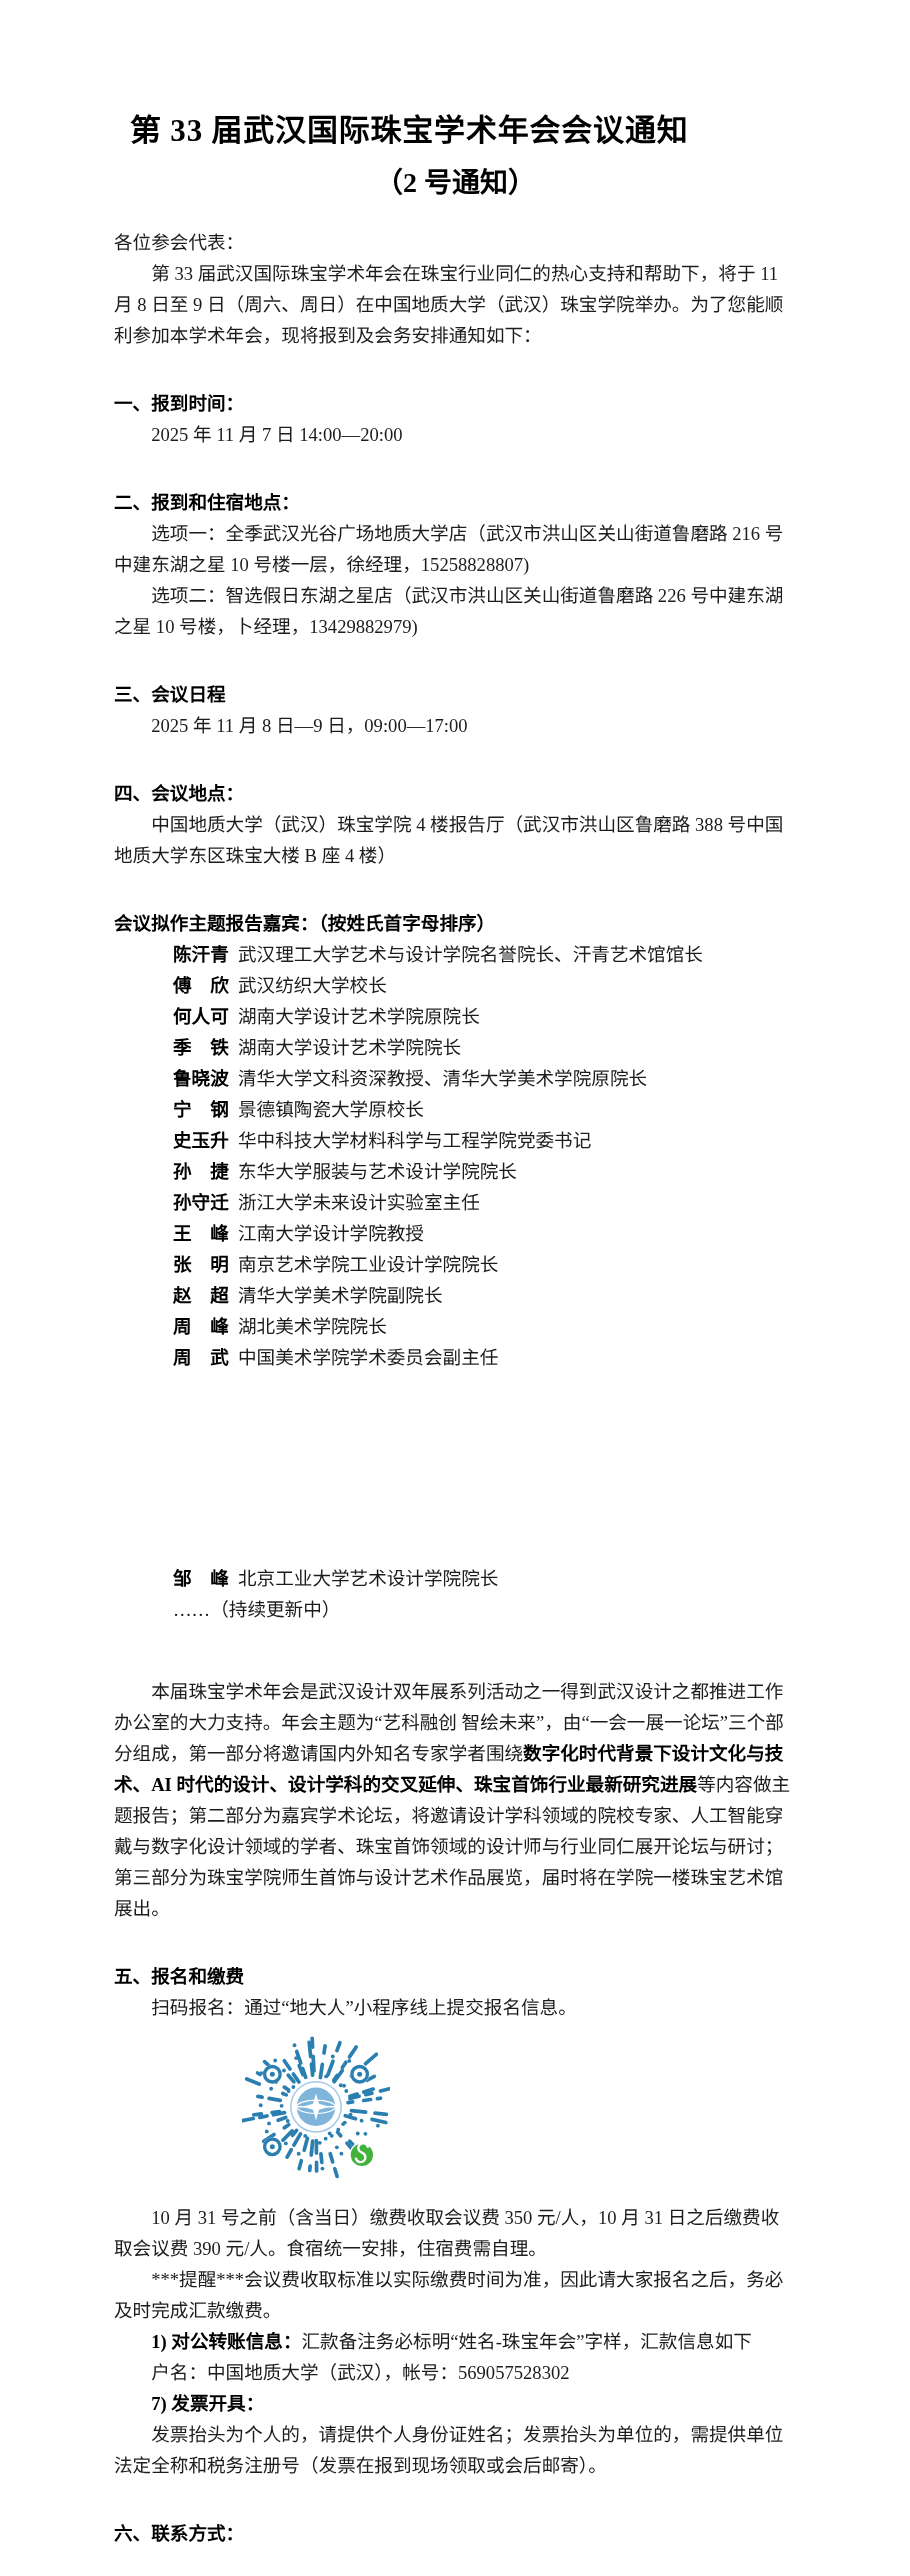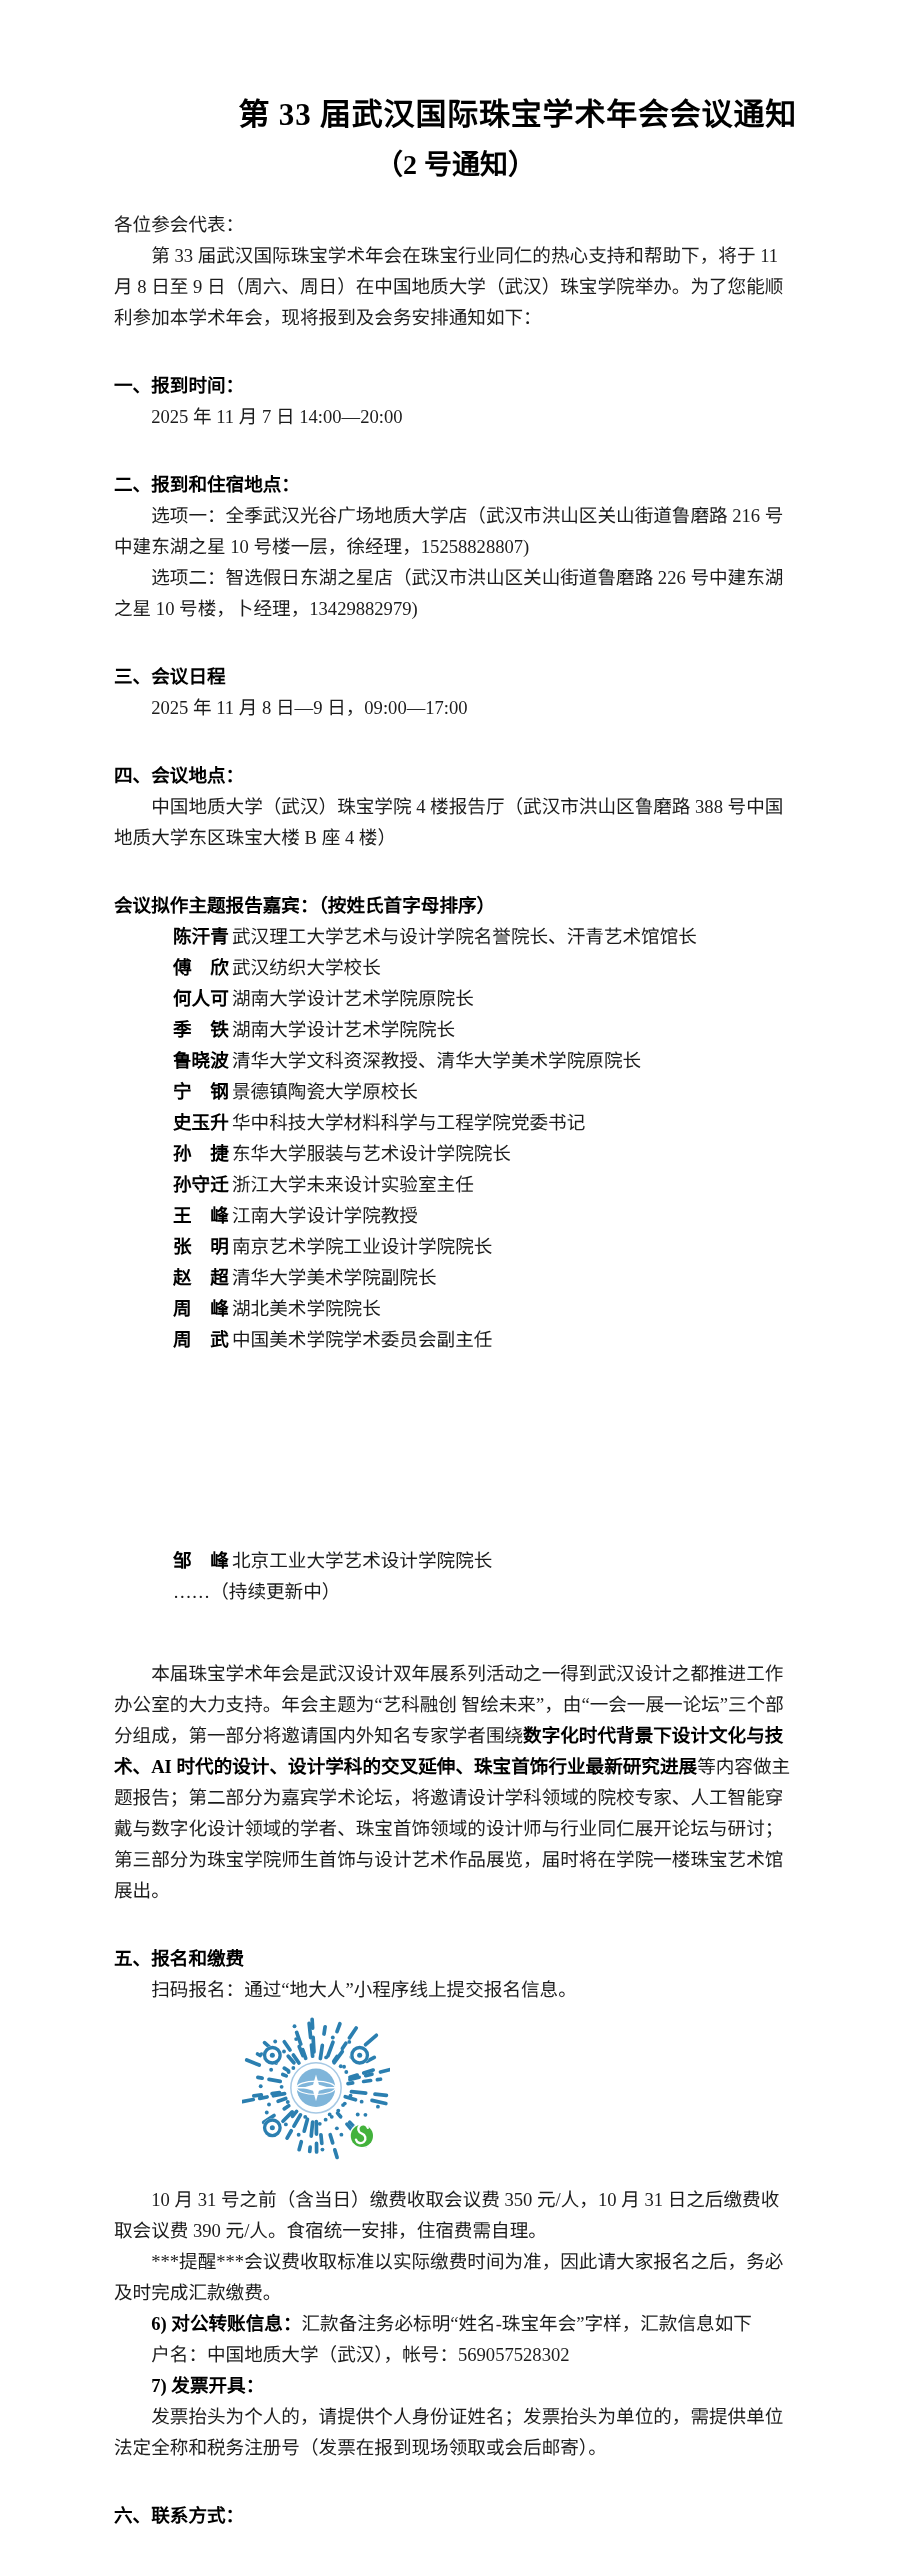--- a/index.html
+++ b/index.html
@@ -10,26 +10,26 @@
     margin:0 auto;
     background:#ffffff;
     color:#1c1c1c;
     font-family:"Liberation Serif","DejaVu Serif",serif;
     font-size:18.6px;
     line-height:31px;
     box-sizing:border-box;
     padding:94px 114px 51px 114px;
   }
   .doc-title{
-    margin:0;
+    margin:16px;
     font-size:31px;
     line-height:42px;
     font-weight:bold;
     color:#000;
-    text-align:right;
+    text-align:left;
     letter-spacing:0.8px;
   }
   .doc-subtitle{
     margin:13.5px 0 0 0;
     font-size:28px;
     line-height:29px;
     font-weight:bold;
     color:#000;
     text-align:center;
   }
@@ -43,20 +43,21 @@
   }
   .guests-heading{
     margin-top:37px;
     font-weight:bold;
     color:#000;
   }
   .guest-item{
     margin-left:59px;
     display:flex;
     align-items:baseline;
+    gap:6px;
   }
   .guest-name{
     font-weight:bold;
     color:#000;
     flex:0 0 59px;
     white-space:pre;
   }
   .guest-affiliation{flex:1;}
   .guest-gap{height:190px;}
   .updating-note{margin-left:59px;}
@@ -309,21 +310,21 @@
         <path d="M100 78 L104 92 L118 96 L104 100 L100 114 L96 100 L82 96 L96 92 Z" fill="#fff"></path>
         <circle cx="162" cy="161" r="17" fill="#fff"></circle>
         <circle cx="162" cy="161" r="15" fill="#43b23c"></circle>
         <path d="M154 166 a6.5 6.5 0 1 0 8 -8 a6.5 6.5 0 1 1 8 -8" fill="none" stroke="#fff" stroke-width="3.2" stroke-linecap="round"></path>
       </svg>
   </div>
 
   <p class="indent">10 月 31 号之前（含当日）缴费收取会议费 350 元/人，10 月 31 日之后缴费收取会议费 390 元/人。食宿统一安排，住宿费需自理。</p>
   <p class="indent">***提醒***会议费收取标准以实际缴费时间为准，因此请大家报名之后，务必及时完成汇款缴费。</p>
 
-  <p class="indent"><span class="bank-label">6) 对公转账信息：</span><span>汇款备注务必标明“姓名-珠宝年会”字样，汇款信息如下</span></p>
+  <p class="indent"><span class="bank-label">1) 对公转账信息：</span><span>汇款备注务必标明“姓名-珠宝年会”字样，汇款信息如下</span></p>
   <p class="indent">户名：中国地质大学（武汉），帐号：569057528302</p>
 
   <p class="indent bank-label">7) 发票开具：</p>
   <p class="indent">发票抬头为个人的，请提供个人身份证姓名；发票抬头为单位的，需提供单位法定全称和税务注册号（发票在报到现场领取或会后邮寄）。</p>
 
   <p class="sec-heading">六、联系方式：</p>
 
 </div>
 
 

